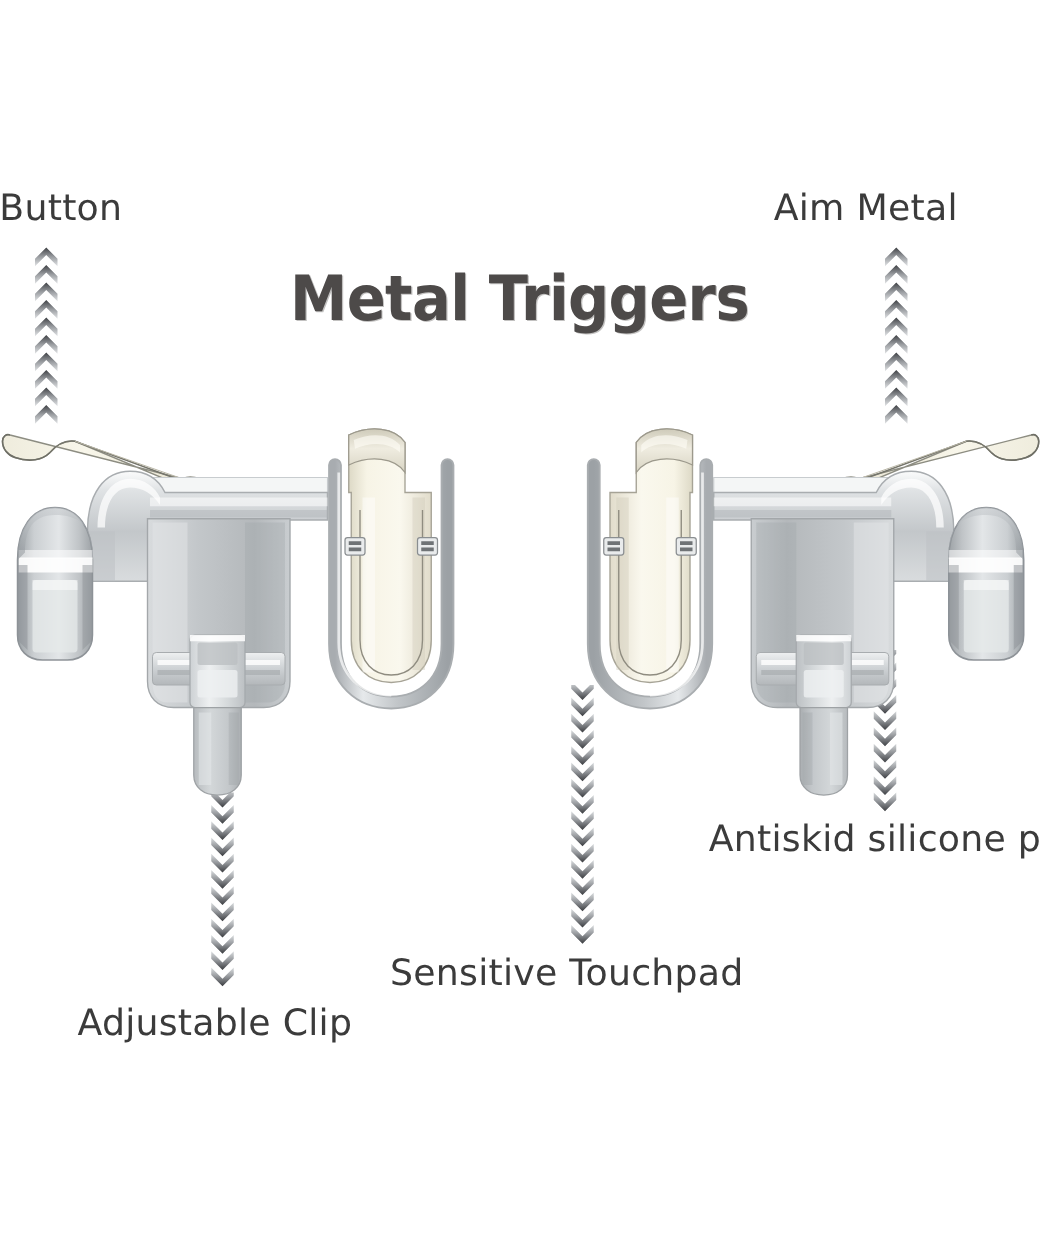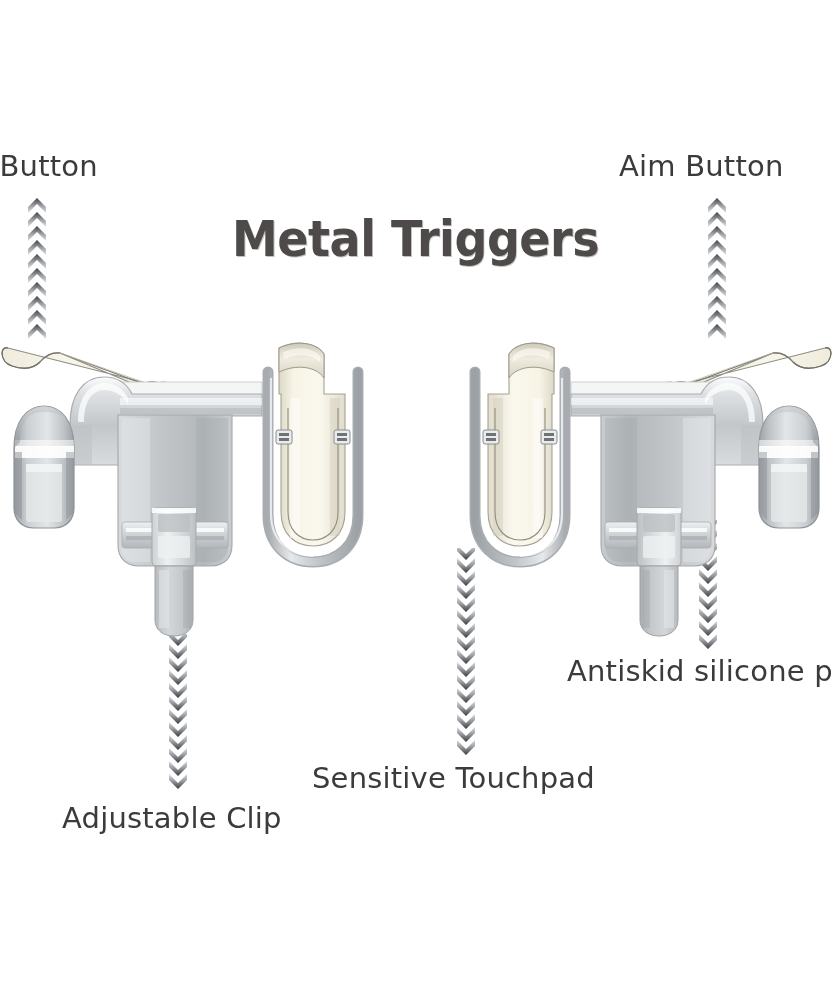--- a/index.html
+++ b/index.html
@@ -79,21 +79,21 @@
   .device-art { position: absolute; inset: 0; }
   .device-art svg { display: block; width: 416px; height: 330px; }
 </style>
 </head>
 <body style="background: rgb(255, 255, 255);">
 
 <div id="canvas" style="background: rgb(255, 255, 255);">
 
   <div class="label" id="label-fire">e Button</div>
 
-  <div class="label" id="label-aim">Aim Button</div>
+  <div class="label" id="label-aim">Aim Metal</div>
 
   <div class="label" id="label-anti">Antiskid silicone p</div>
 
   <div class="label" id="label-touch">Sensitive Touchpad</div>
 
   <div class="label" id="label-clip">Adjustable Clip</div>
 
   <div id="headline">Metal Triggers</div>
 
   <div class="arrow" id="arrow-fire">

